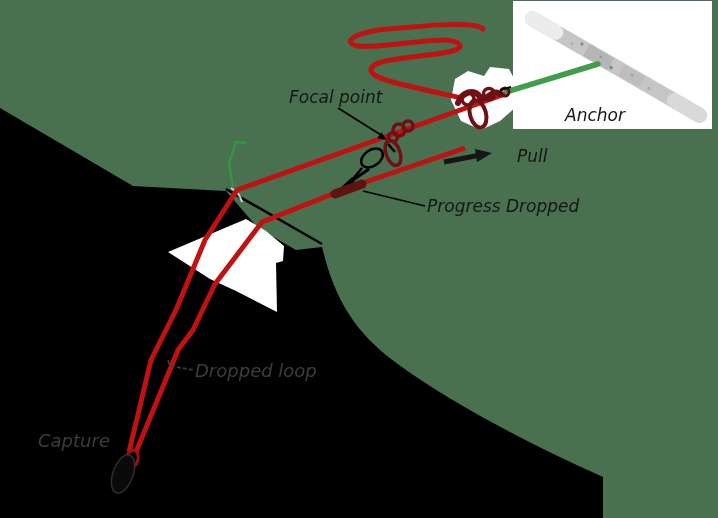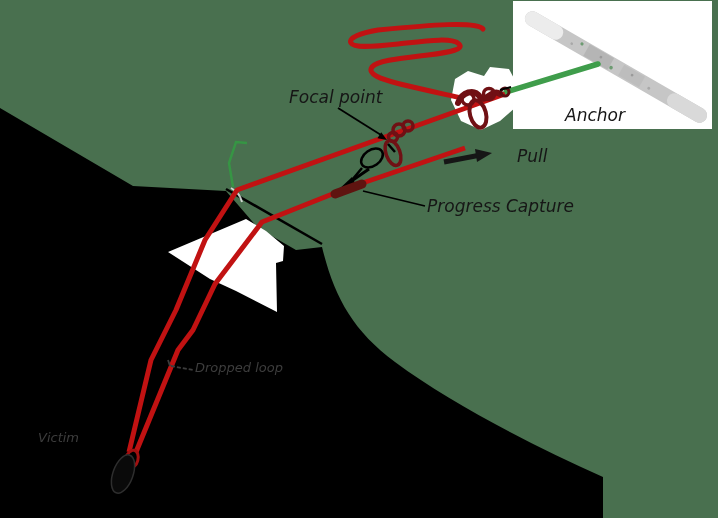--- a/index.html
+++ b/index.html
@@ -7,21 +7,21 @@
     position:relative;
     width:718px;height:518px;
     overflow:hidden;
     font-family:"DejaVu Sans","Liberation Sans",sans-serif;
     background:var(--background,#49704f);
     font-style:italic;
   }
   .stage svg{position:absolute;left:0;top:0;}
   .label{position:absolute;white-space:nowrap;line-height:1.1;}
   .label.dark{color:var(--label-black,#161616);font-size:17px;}
-  .label.dim{color:var(--dim-label-gray,#3d3d3d);font-size:13px;}
+  .label.dim{color:var(--dim-label-gray,#3d3d3d);font-size:18px;}
   .lbl-focal{left:289px;top:88px;}
   .lbl-anchor{left:565px;top:80px;margin-top:26px;}
   .lbl-pull{left:517px;top:147px;}
   .lbl-progress{left:427px;top:197px;}
   .lbl-dropped{left:195px;top:361px;}
   .lbl-victim{left:38px;top:431px;}
 </style>
 </head>
 <body>
 
@@ -115,16 +115,16 @@
 
     <g>
       <path d="M168,360 L170,366" stroke="#3d3d3d" stroke-width="1.8" fill="none"></path>
       <path d="M171,366 L193,370" stroke="#3d3d3d" stroke-width="1.8" fill="none" stroke-dasharray="4,2"></path>
     </g>
   </svg>
 
   <div class="label dark lbl-focal">Focal point</div>
   <div class="label dark lbl-anchor">Anchor</div>
   <div class="label dark lbl-pull">Pull</div>
-  <div class="label dark lbl-progress">Progress Capture</div>
+  <div class="label dark lbl-progress">Progress Dropped</div>
   <div class="label dim  lbl-dropped">Dropped loop</div>
-  <div class="label dim  lbl-victim">Victim</div>
+  <div class="label dim  lbl-victim">Capture</div>
 </div>
 
 </body></html>

